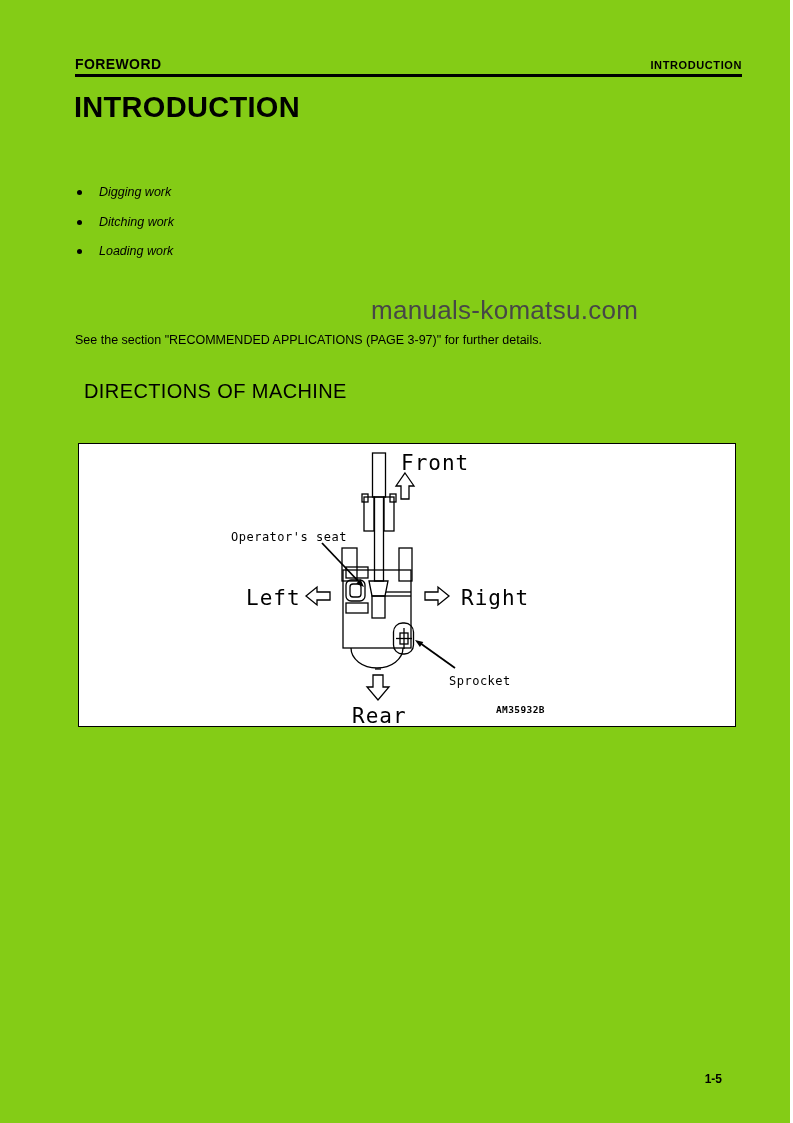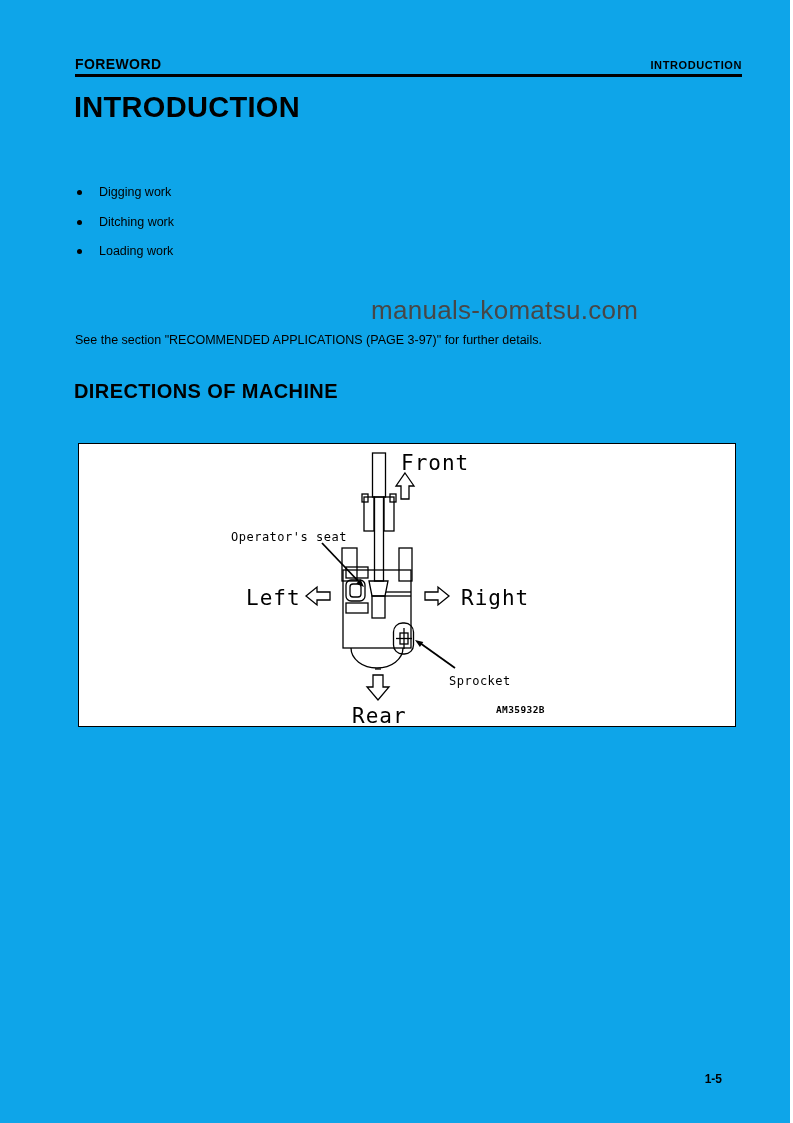--- a/index.html
+++ b/index.html
@@ -1,31 +1,31 @@
 <!DOCTYPE html>
 <html><head>
 <meta charset="utf-8">
 <style>
   html,body{margin:0;padding:0;background:#fff;}
   .page{
-    position:relative;width:790px;height:1123px;background:#0ea5e9;
+    position:relative;width:790px;height:1123px;background:#84cc16;
     font-family:"Liberation Sans",sans-serif;color:#000;overflow:hidden;
   }
   .header-left{position:absolute;left:75px;top:56px;font-size:14px;font-weight:bold;letter-spacing:.4px;}
   .header-right{position:absolute;right:48px;top:59px;font-size:11px;font-weight:bold;letter-spacing:.6px;}
   .header-rule{position:absolute;left:75px;right:48px;top:74px;height:3px;background:#000;}
   .doc-title{position:absolute;left:74px;top:91px;font-size:29px;font-weight:bold;letter-spacing:.3px;}
   .intro-text{position:absolute;left:75px;top:157px;font-size:12.5px;}
   .bullet-list{position:absolute;left:77px;top:184px;width:300px;}
   .bullet-item{height:29.7px;display:flex;align-items:flex-start;}
   .dot{flex:0 0 auto;width:5px;height:5px;border-radius:50%;background:#000;margin-top:6px;}
-  .bullet-label{margin-left:17px;font-size:12.5px;line-height:16px;}
+  .bullet-label{margin-left:17px;font-size:12.5px;line-height:16px;font-style:italic;}
   .watermark{position:absolute;left:371px;top:295px;font-size:26px;color:#474747;letter-spacing:.3px;}
   .see-section{position:absolute;left:75px;top:333px;font-size:12.5px;}
-  .section-heading{position:absolute;left:74px;top:380px;font-size:20px;font-weight:bold;letter-spacing:.4px;}
+  .section-heading{position:absolute;left:84px;top:380px;font-size:20px;font-weight:normal;letter-spacing:.4px;}
   .figure-box{position:absolute;left:78px;top:443px;width:656px;height:282px;border:1.5px solid #000;background:#fff;}
   .figure-box svg{display:block;}
   .note{position:absolute;left:75px;top:745px;width:674px;font-size:12.5px;line-height:16px;}
   .page-number{position:absolute;right:68px;top:1072px;font-size:12px;font-weight:bold;}
   
   .ln{fill:none;stroke:#000;stroke-width:1.3;}
   .arrow{fill:#ffffff;stroke:#000;stroke-width:1.3;}
   .leader{stroke:#000;stroke-width:1.8;}
   .ahead{fill:#000;stroke:none;}
   text{fill:#000;font-family:"DejaVu Sans Mono",monospace;}

